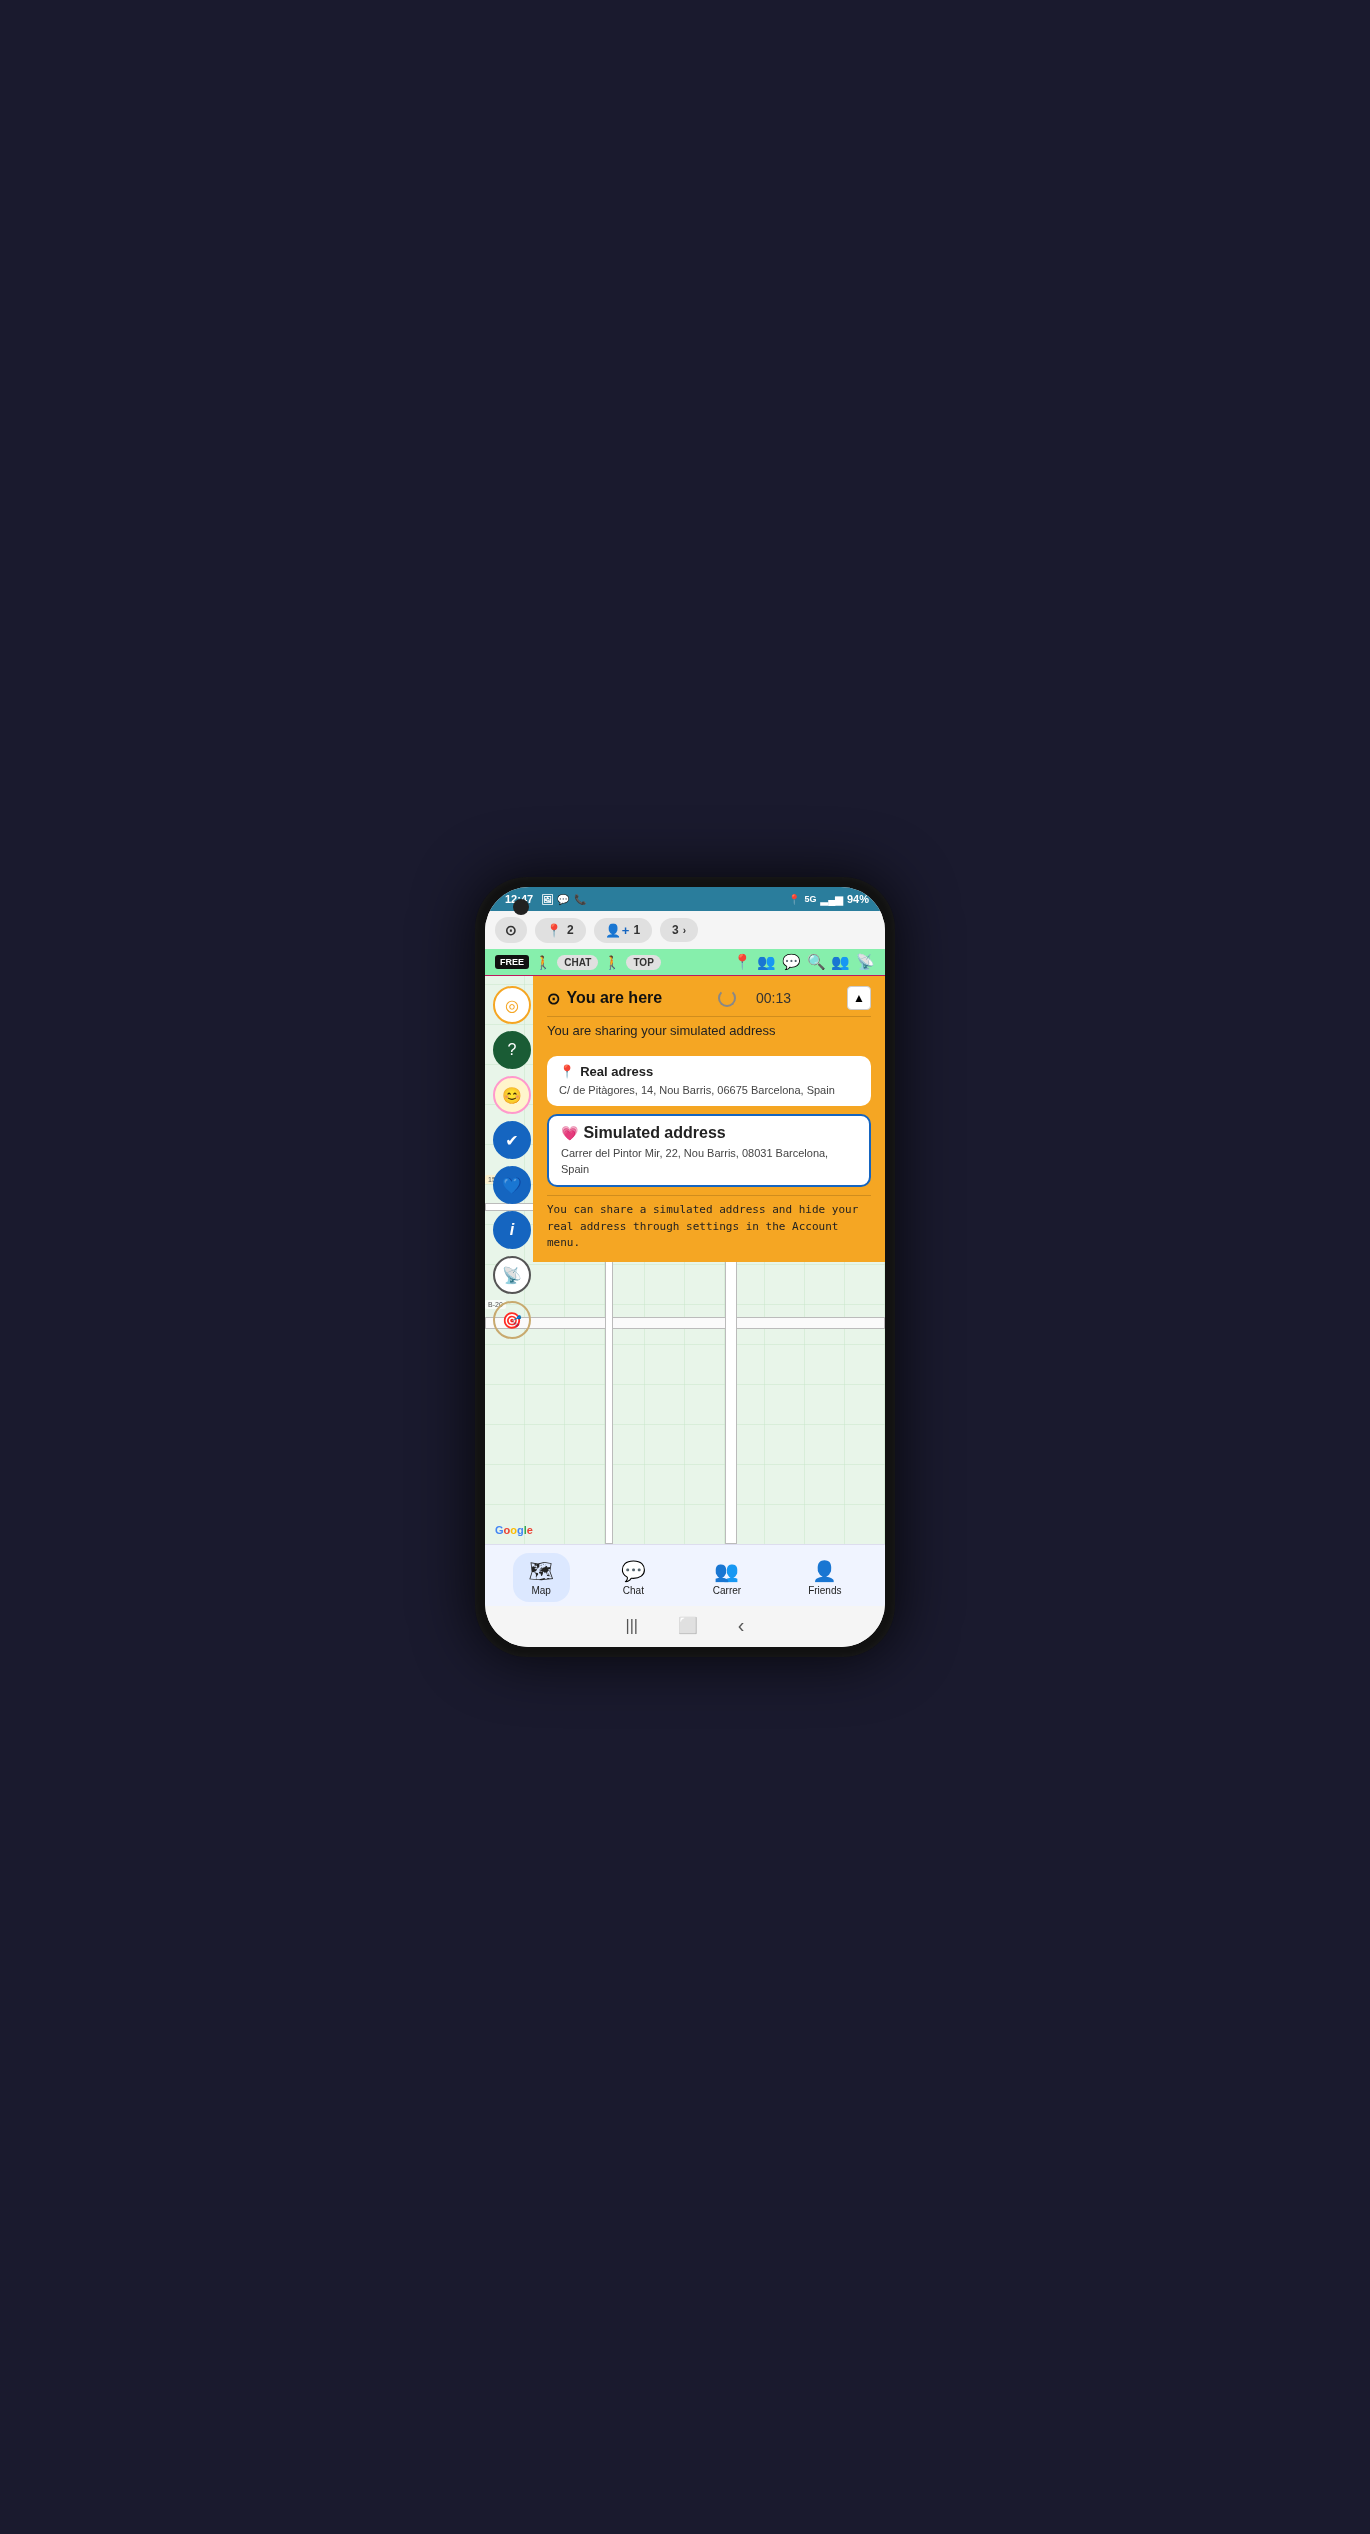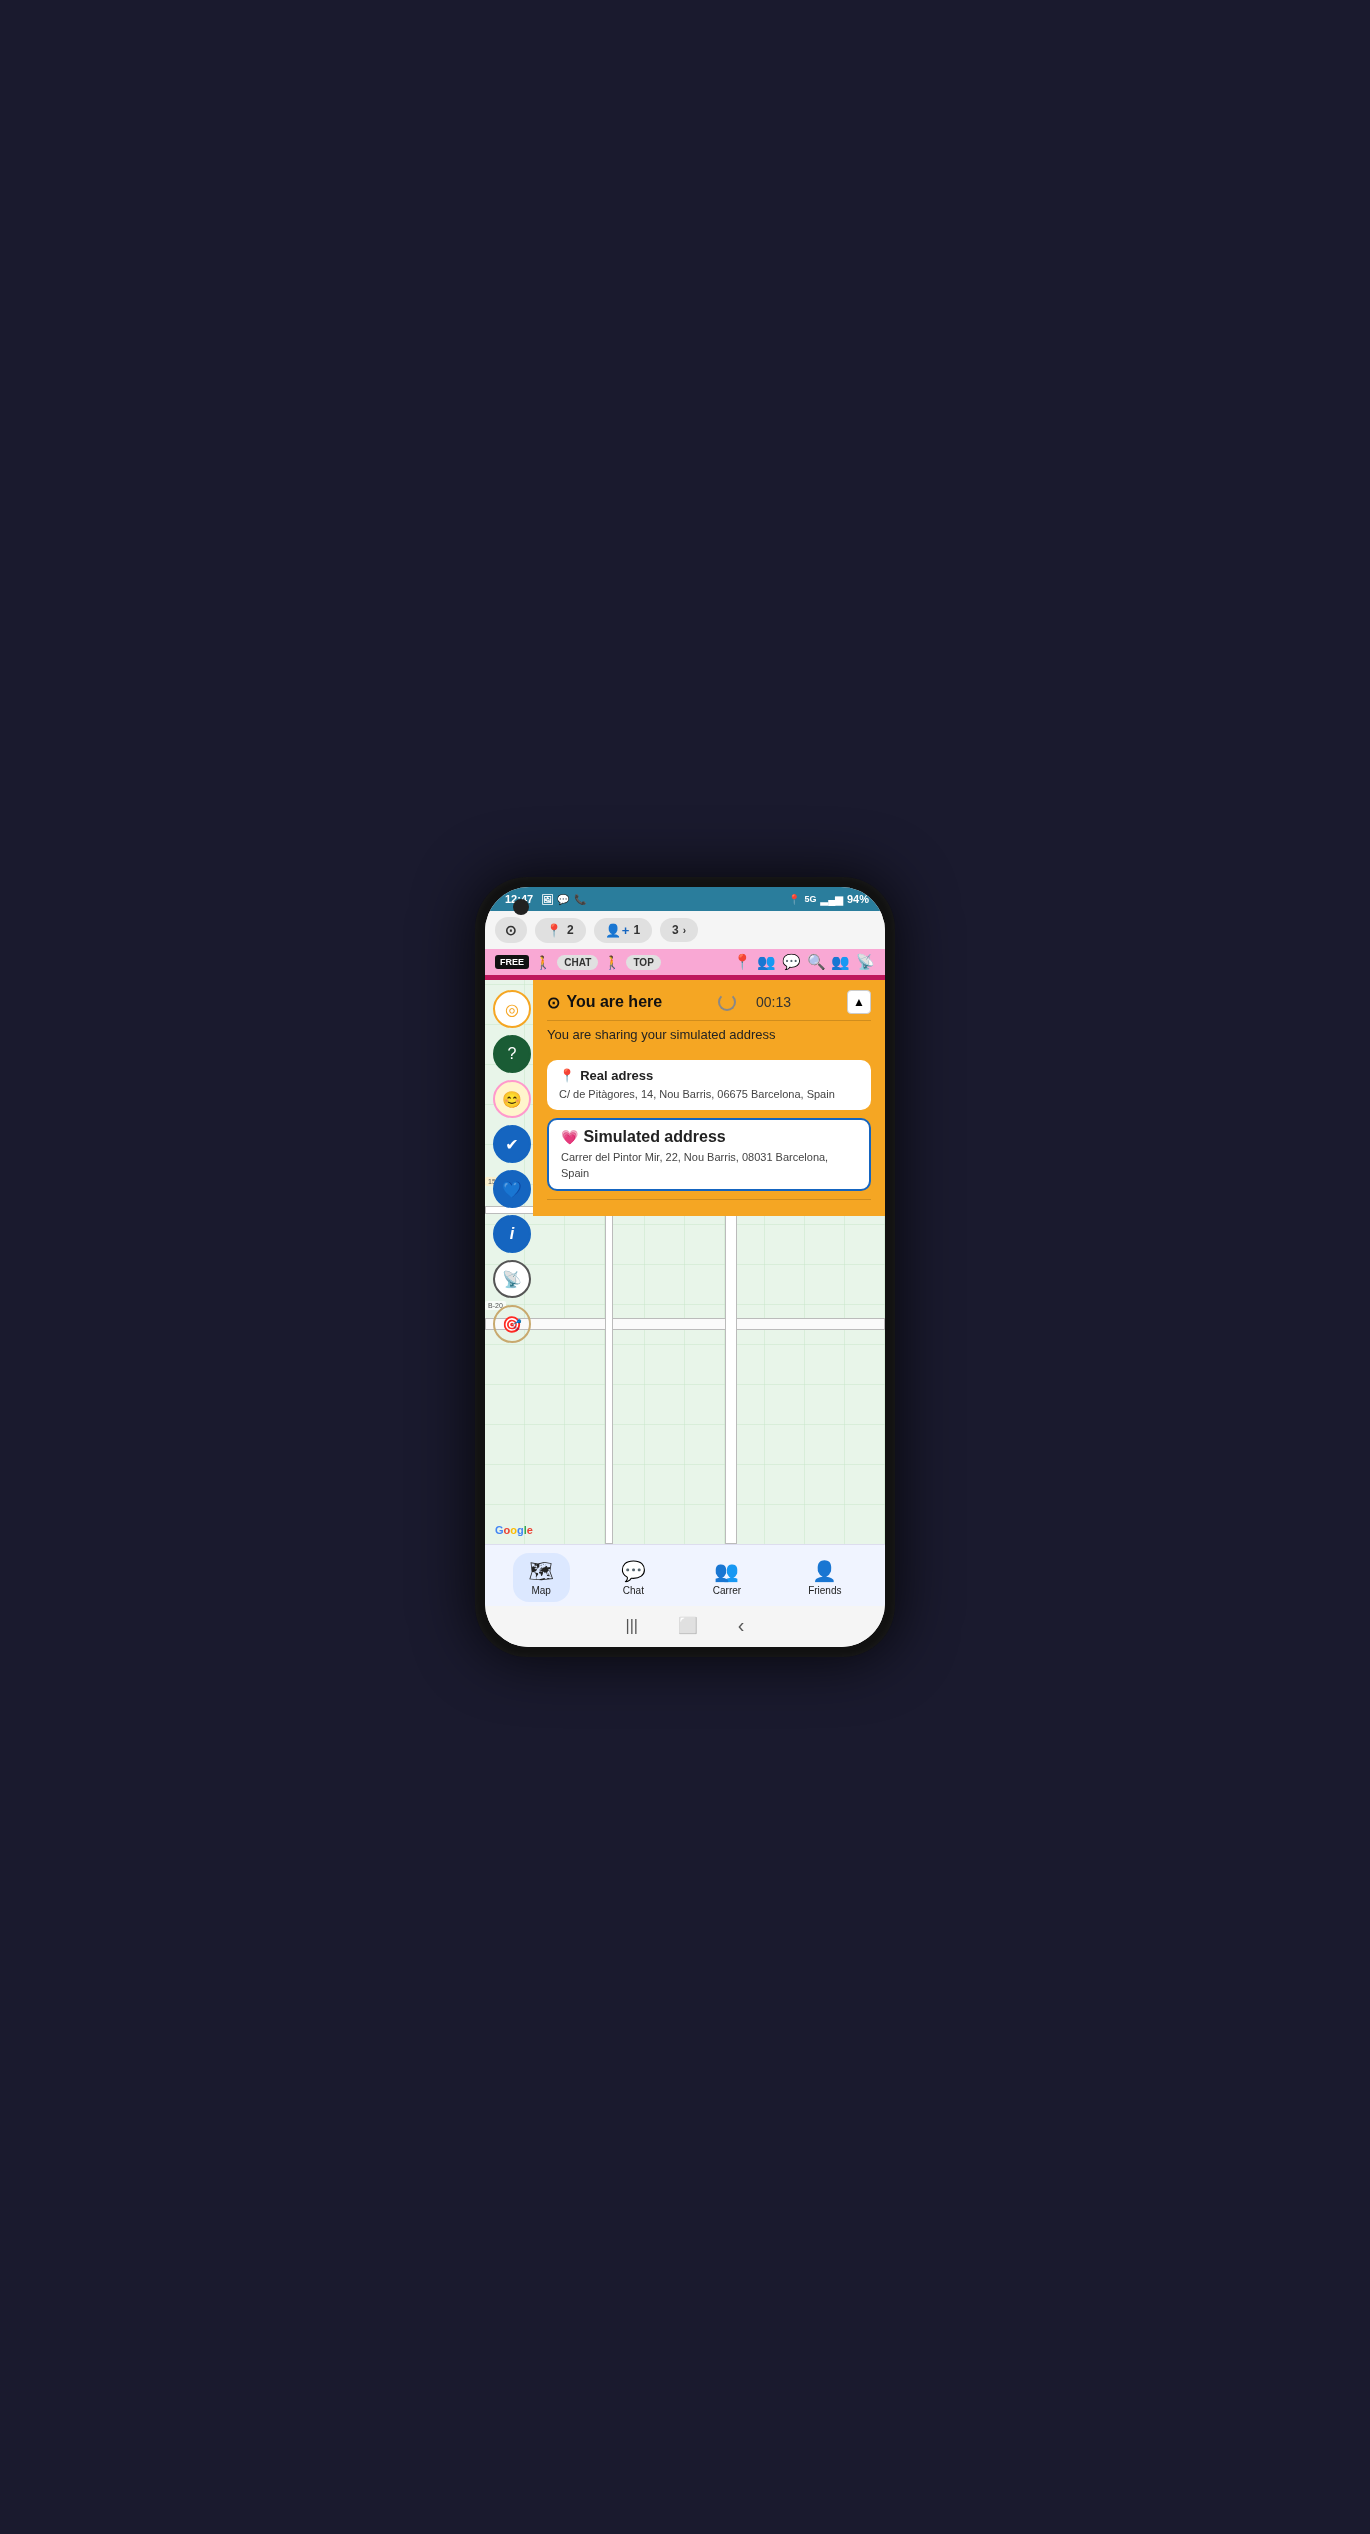--- a/index.html
+++ b/index.html
@@ -86,27 +86,27 @@
     }
     .focus-icon {
       background: #e0e0e0;
       border-radius: 20px;
       padding: 5px 10px;
       font-size: 14px;
     }
 
     
     .action-bar {
-      background: #f9a8d4;
+      background: #86efac;
       display: flex;
       align-items: center;
       gap: 6px;
       padding: 4px 10px;
       flex-shrink: 0;
-      border-bottom: 5px solid #be185d;
+      border-bottom: 1px solid #be185d;
       overflow: hidden;
     }
     .badge-free {
       background: #111;
       color: #fff;
       font-size: 9px;
       font-weight: 700;
       padding: 2px 5px;
       border-radius: 3px;
     }
@@ -465,20 +465,21 @@
         <div class="address-card selected">
           <div class="address-card-title">
             <span style="font-size:14px;">💗</span>
             <span class="simulated-title">Simulated address</span>
           </div>
           <div class="address-card-text">Carrer del Pintor Mir, 22, Nou Barris, 08031 Barcelona, Spain</div>
         </div>
 
         <div class="panel-divider"></div>
 
+        <div class="panel-footer">You can share a simulated address and hide your real address through settings in the Account menu.</div>
       </div>
     </div>
 
     <div class="bottom-nav">
       <div class="nav-item active">
         <span class="nav-icon">🗺</span>
         <span class="nav-label">Map</span>
       </div>
       <div class="nav-item">
         <span class="nav-icon">💬</span>

